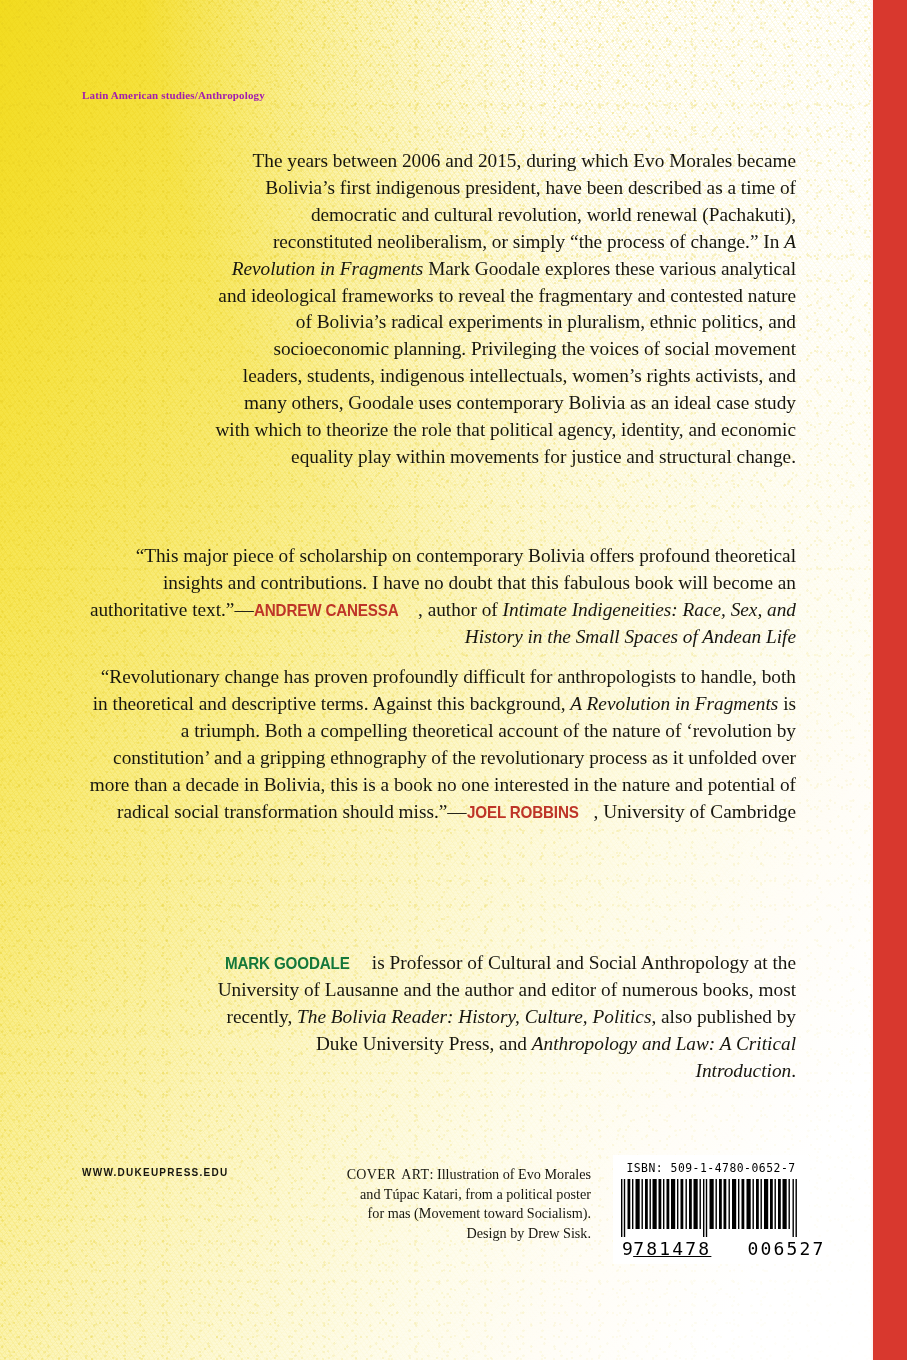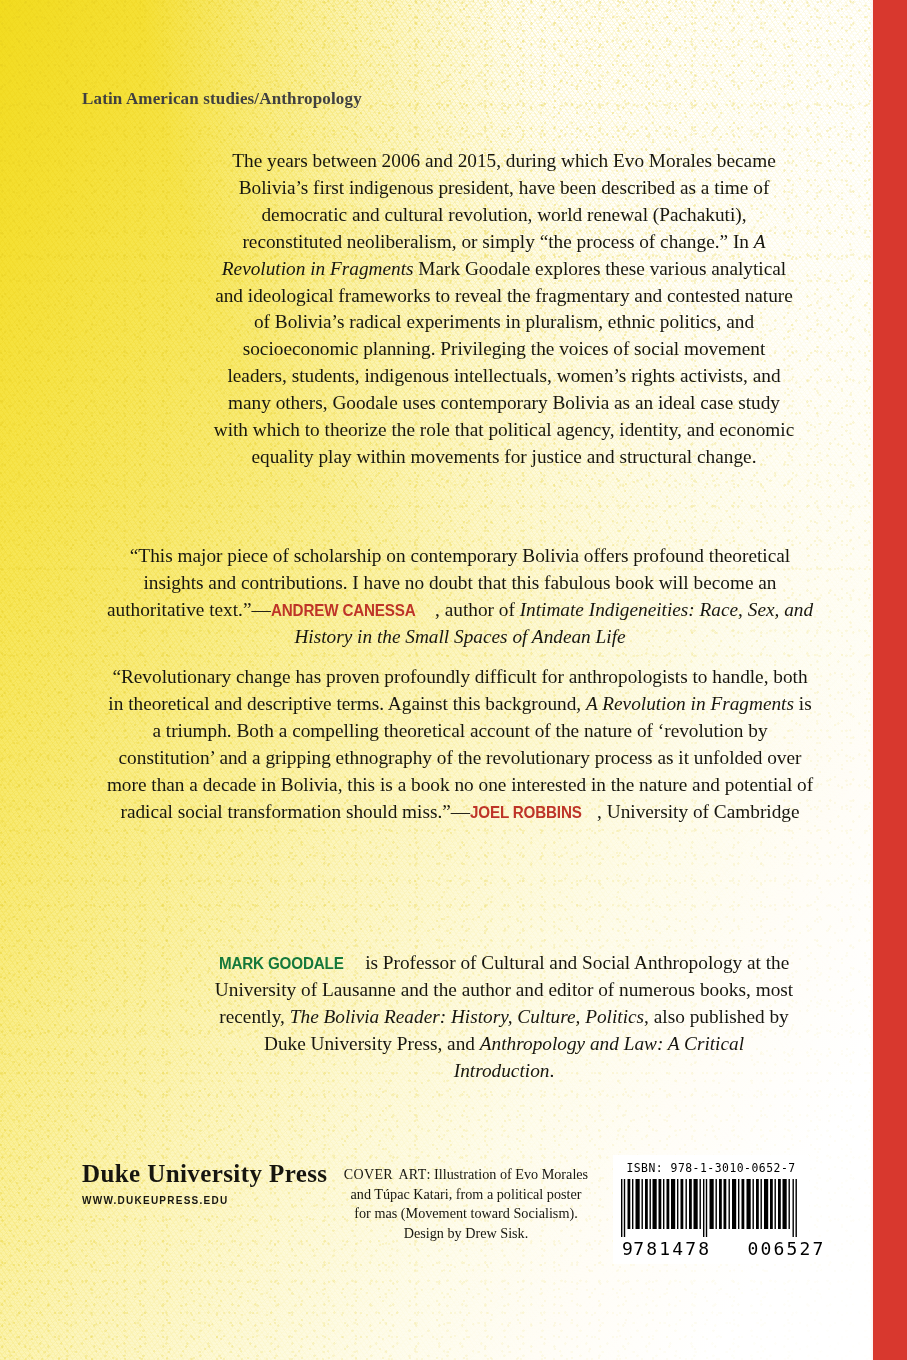--- a/index.html
+++ b/index.html
@@ -106,44 +106,43 @@
     inset: 0;
     z-index: 5;
   }
 
   .category {
     position: absolute;
     left: 82px;
     top: 89px;
     font-family: "Liberation Serif", "DejaVu Serif", serif;
     font-weight: bold;
-    font-size: 17px;
+    font-size: 11px;
     letter-spacing: .15px;
-    color: #404040;
+    color: #a21caf;
   }
 
   .blurb-col {
     position: absolute;
     left: 82px;
     width: 714px;
-    margin-left: 21px;
   }
 
   .indent-col {
     position: absolute;
     left: 212px;
     width: 584px;
   }
 
   p.body {
     margin: 0;
     font-size: 19.3px;
     line-height: 26.9px;
     color: #17160f;
-    text-align: center;
+    text-align: right;
     -webkit-font-smoothing: antialiased;
   }
 
   .desc { top: 148px; }
   .quote-1 { top: 543px; }
   .quote-2 { top: 664px; }
   .bio { top: 950px; }
 
   .italic { font-style: italic; }
 
@@ -238,21 +237,21 @@
     display: flex;
     justify-content: space-between;
     font-family: "DejaVu Sans Mono", "Liberation Mono", monospace;
     font-size: 18px;
     letter-spacing: .3px;
     color: #000;
     margin-top: 1px;
     padding: 0 1px;
   }
   .barcode-digits .grp-left { padding-left: 0; }
-  .barcode-digits .grp-mid { letter-spacing: 2.2px; }
+  .barcode-digits .grp-mid { letter-spacing: 2.2px; text-decoration: underline; }
   .barcode-digits .grp-right { letter-spacing: 2.2px; padding-right: 4px; margin-left: 36px; }
 </style>
 </head>
 <body>
 
 <div id="cover">
 
   <div class="bg-base"></div>
   <div class="bg-weave"></div>
   <div class="bg-speckle"></div>
@@ -273,30 +272,29 @@
 
     <div class="blurb-col quote-2">
       <p class="body"><span>“Revolutionary change has proven profoundly difficult for anthropologists to handle, both in theoretical and descriptive terms. Against this background, </span><span class="italic">A Revolution in Fragments</span><span> is a triumph. Both a compelling theoretical account of the nature of ‘revolution by constitution’ and a gripping ethnography of the revolutionary process as it unfolded over more than a decade in Bolivia, this is a book no one interested in the nature and potential of radical social transformation should miss.”—</span><span class="name-red">JOEL ROBBINS</span><span>, University of Cambridge</span></p>
     </div>
 
     <div class="indent-col bio">
       <p class="body"><span class="name-green">MARK GOODALE</span><span> is Professor of Cultural and Social Anthropology at the University of Lausanne and the author and editor of numerous books, most recently, </span><span class="italic">The Bolivia Reader: History, Culture, Politics</span><span>, also published by Duke University Press, and </span><span class="italic">Anthropology and Law: A Critical Introduction</span><span>.</span></p>
     </div>
 
     <div class="publisher-block">
-      <div class="publisher-name">Duke University Press</div>
       <div class="publisher-url">WWW.DUKEUPRESS.EDU</div>
     </div>
 
     <div class="credit-block">
       <p class="body" style="font-size:14.2px;line-height:19.6px;"><span class="smallcaps">cover art</span><span>: Illustration of Evo Morales and Túpac Katari, from a political poster for mas (Movement toward Socialism). Design by Drew Sisk.</span></p>
     </div>
 
     <div class="barcode-block">
-      <div class="isbn-line">ISBN: 978-1-3010-0652-7</div>
+      <div class="isbn-line">ISBN: 509-1-4780-0652-7</div>
 
       <svg class="bars" viewBox="0 0 180 58" preserveAspectRatio="none">
         <rect x="0" y="0" width="1.4" height="58" fill="#000"></rect>
         <rect x="2.8" y="0" width="1.4" height="58" fill="#000"></rect>
         <rect x="6.5" y="0" width="2.8" height="50" fill="#000"></rect>
         <rect x="11.0" y="0" width="1.4" height="50" fill="#000"></rect>
         <rect x="14.5" y="0" width="4.2" height="50" fill="#000"></rect>
         <rect x="20.5" y="0" width="1.4" height="50" fill="#000"></rect>
         <rect x="24.0" y="0" width="2.8" height="50" fill="#000"></rect>
         <rect x="28.5" y="0" width="1.4" height="50" fill="#000"></rect>

